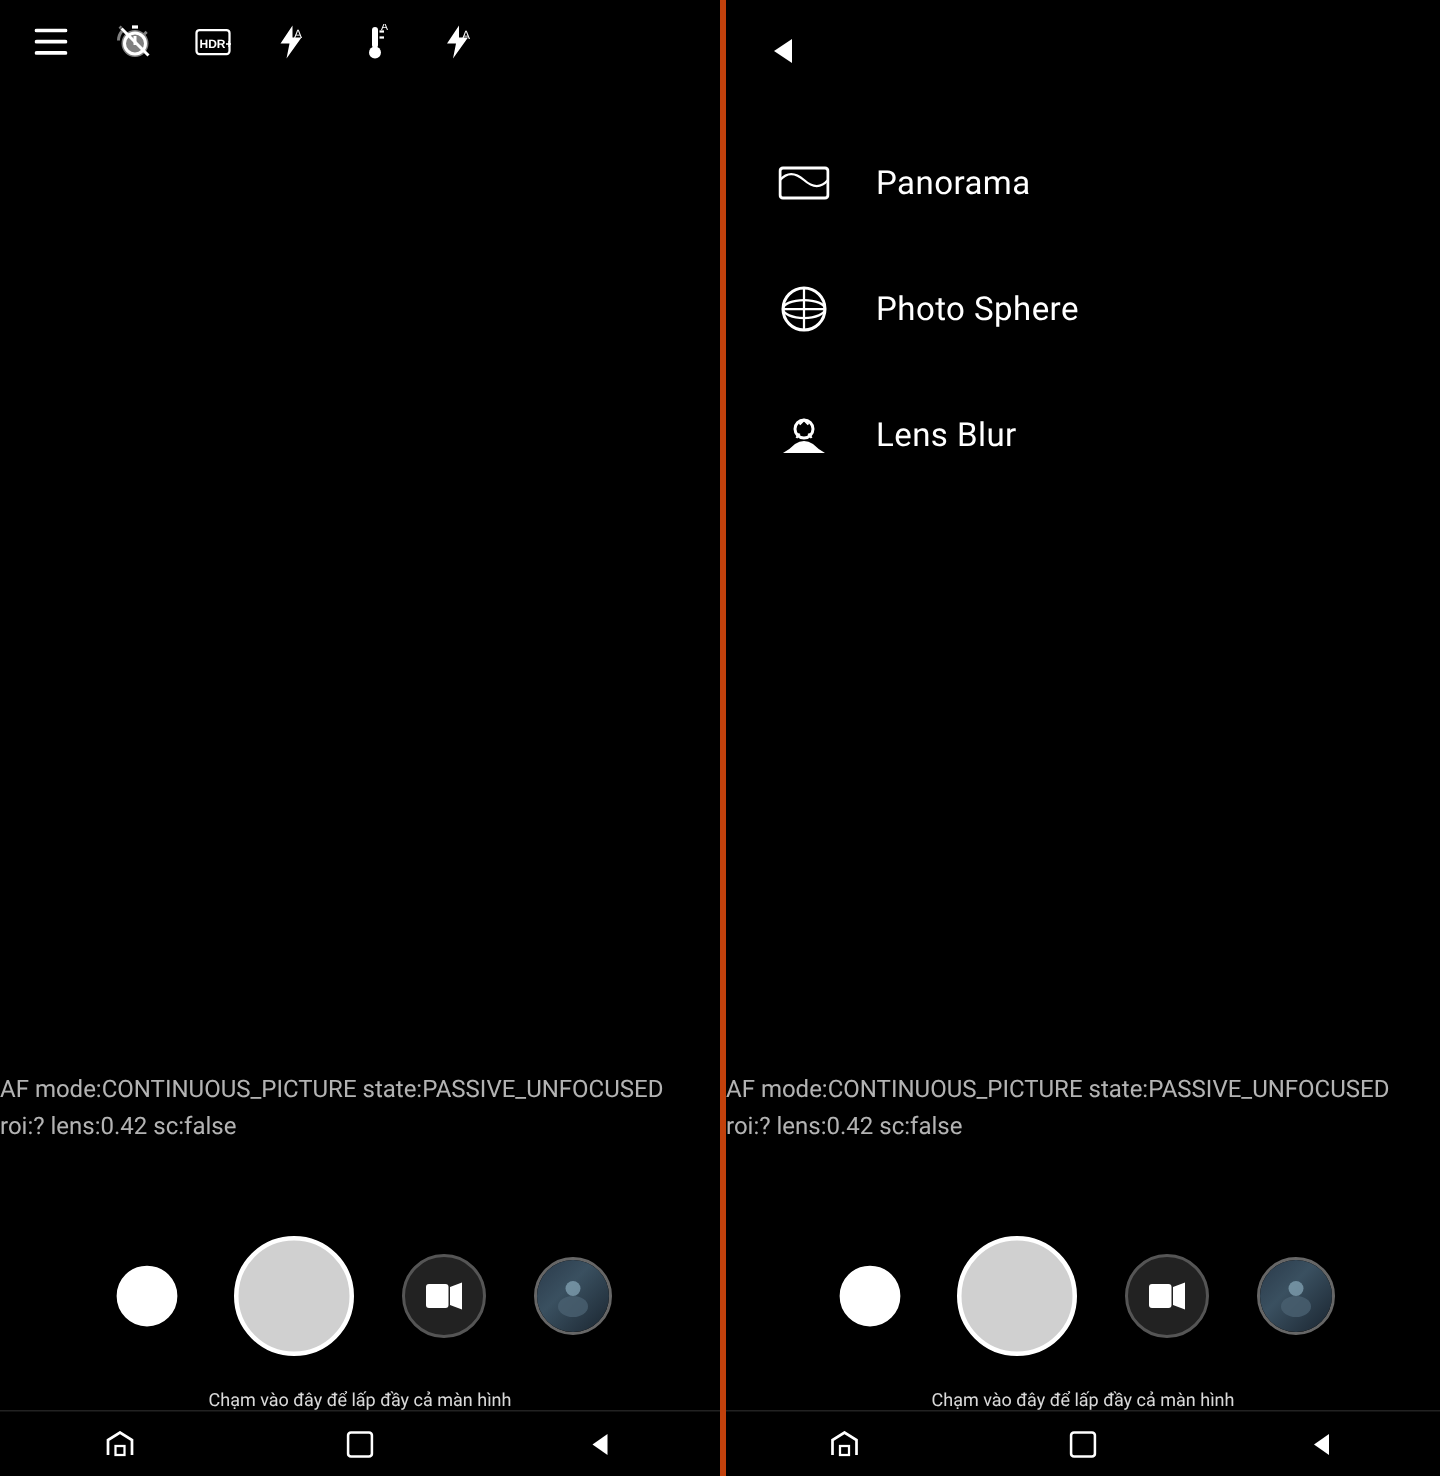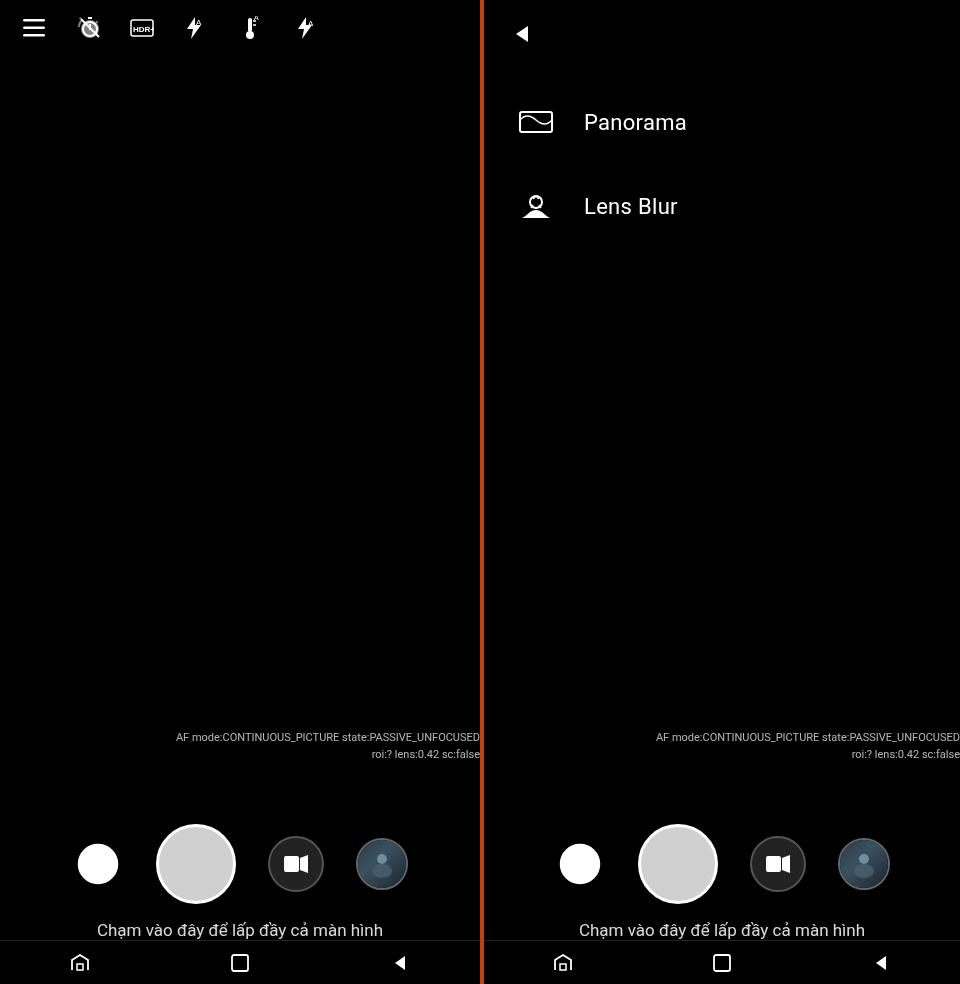--- a/index.html
+++ b/index.html
@@ -55,25 +55,24 @@
       flex: 1;
       background: #000;
     }
 
     
     .af-debug {
       position: absolute;
       bottom: 220px;
       left: 0;
       right: 0;
-      text-align: right;
+      text-align: left;
       color: rgba(255,255,255,0.7);
-      font-size: 11px;
+      font-size: 16px;
       line-height: 1.6;
-      margin-left: 48px;
     }
 
     
     .bottom-controls {
       position: absolute;
       bottom: 80px;
       left: 0;
       right: 0;
       display: flex;
       align-items: center;
@@ -139,21 +138,21 @@
     }
 
     
     .bottom-hint {
       position: absolute;
       bottom: 44px;
       left: 0;
       right: 0;
       text-align: center;
       color: rgba(255,255,255,0.85);
-      font-size: 17px;
+      font-size: 12px;
     }
 
     
     .nav-bar {
       position: absolute;
       bottom: 0;
       left: 0;
       right: 0;
       height: 44px;
       background: #000;
@@ -372,20 +371,31 @@
     <div class="menu-item">
       <div class="menu-icon">
         <svg width="34" height="28" viewBox="0 0 34 28" fill="none">
           <rect x="1" y="4" width="32" height="20" rx="2" stroke="white" stroke-width="2" fill="none"></rect>
           <path d="M1 12 Q8 4 17 12 Q26 20 33 12" stroke="white" stroke-width="1.5" fill="none"></path>
         </svg>
       </div>
       <span class="menu-label">Panorama</span>
     </div>
 
+    <div class="menu-item">
+      <div class="menu-icon">
+        <svg width="36" height="32" viewBox="0 0 36 32" fill="none">
+          <ellipse cx="18" cy="16" rx="14" ry="14" stroke="white" stroke-width="2" fill="none"></ellipse>
+          <ellipse cx="18" cy="16" rx="14" ry="6" stroke="white" stroke-width="1.5" fill="none"></ellipse>
+          <line x1="18" y1="2" x2="18" y2="30" stroke="white" stroke-width="1.5"></line>
+          <line x1="4" y1="16" x2="32" y2="16" stroke="white" stroke-width="1.5"></line>
+        </svg>
+      </div>
+      <span class="menu-label">Photo Sphere</span>
+    </div>
 
     <div class="menu-item">
       <div class="menu-icon">
         <svg width="32" height="32" viewBox="0 0 32 32" fill="none">
           <circle cx="16" cy="12" r="6" stroke="white" stroke-width="2" fill="none"></circle>
           <path d="M10 22 Q16 18 22 22 Q26 26 30 28 L16 28 L2 28 Q6 26 10 22Z" fill="white"></path>
           <path d="M13 9 L16 6 L19 9" stroke="white" stroke-width="1.5" fill="none"></path>
           <path d="M13 15 L11 18" stroke="white" stroke-width="1.5"></path>
           <path d="M19 15 L21 18" stroke="white" stroke-width="1.5"></path>
         </svg>

